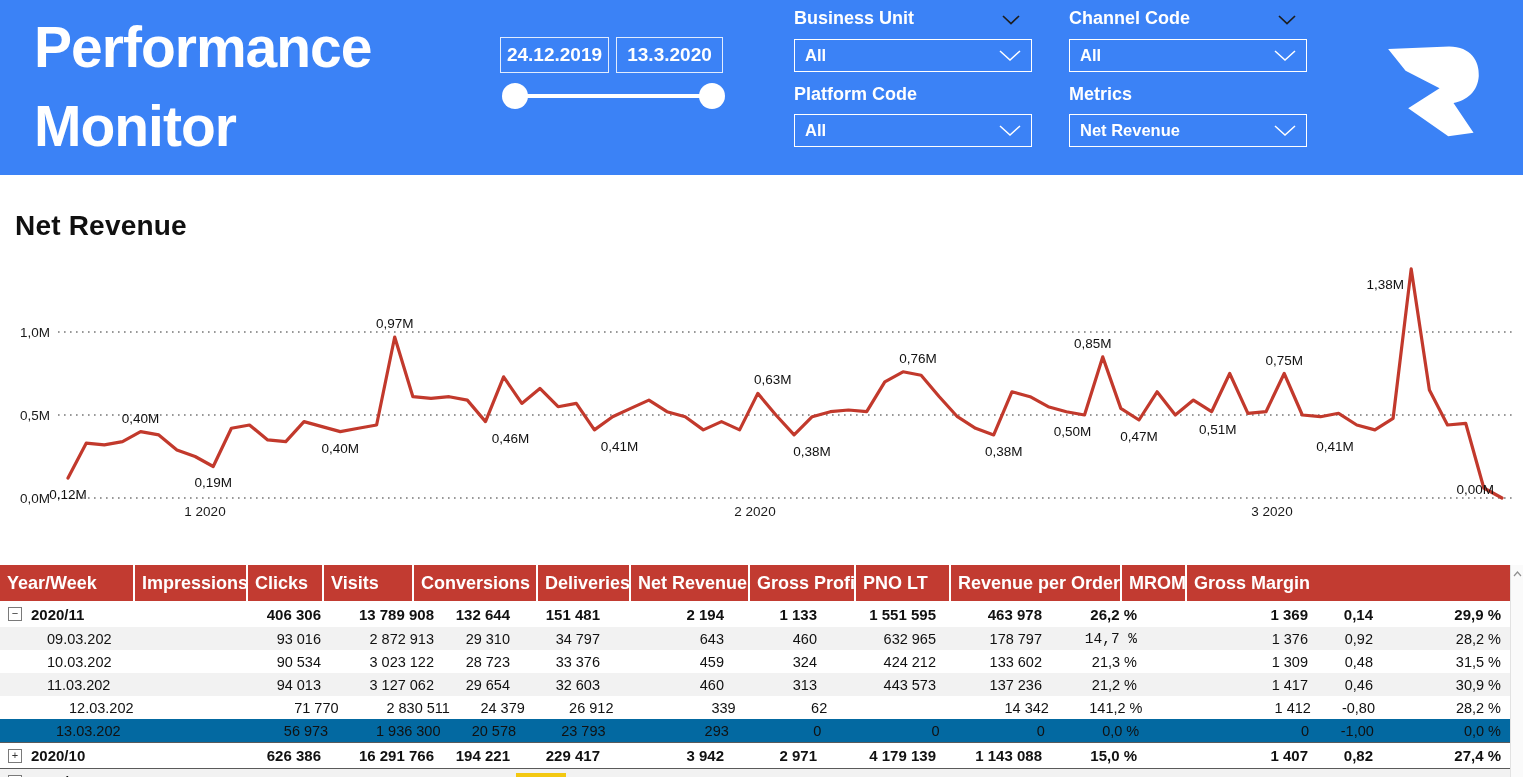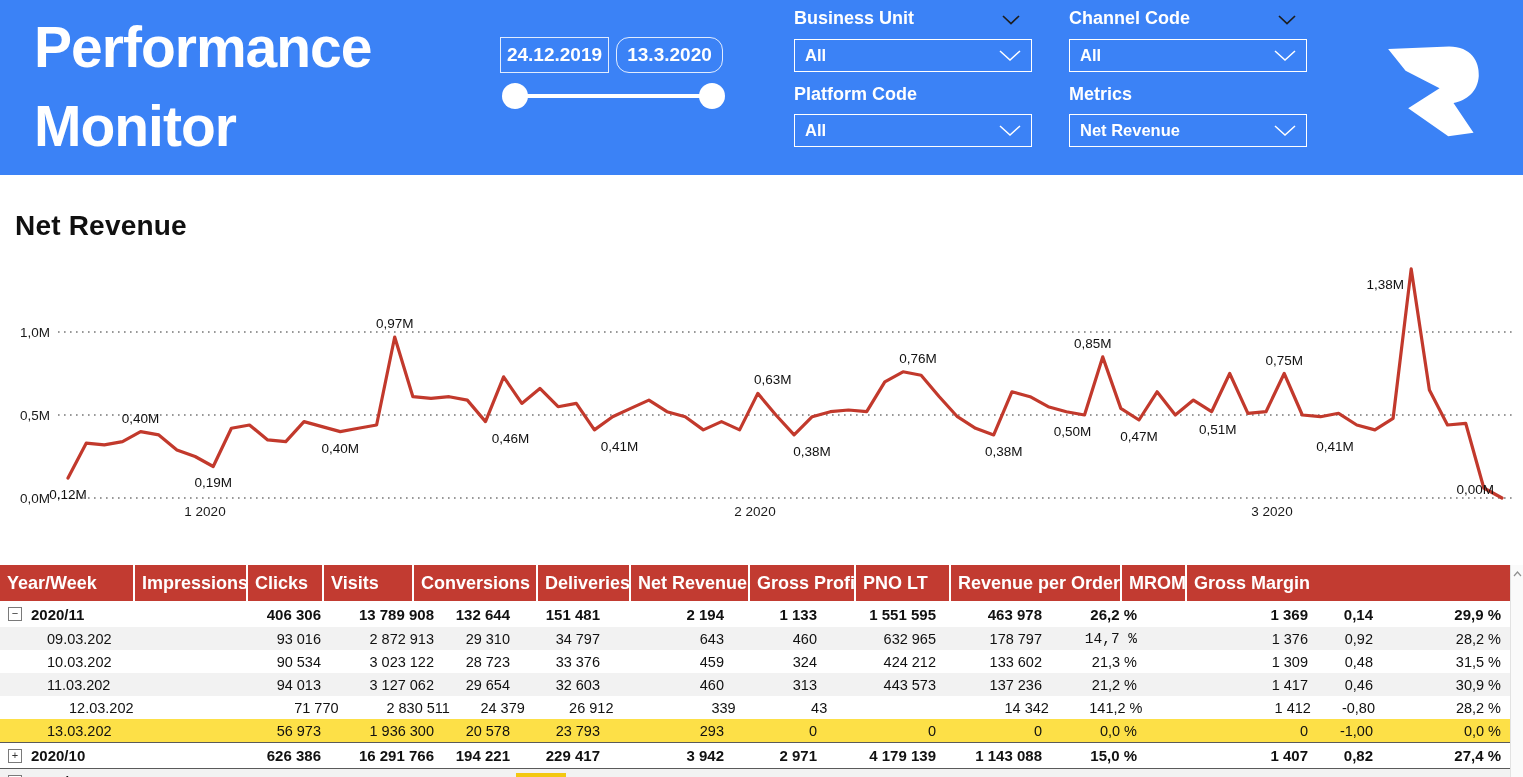--- a/index.html
+++ b/index.html
@@ -3,21 +3,21 @@
 <meta charset="utf-8">
 <style>
   html,body{margin:0;padding:0;background:#fff;}
   body{width:1523px;height:777px;overflow:hidden;font-family:"Liberation Sans",sans-serif;position:relative;}
   .abs{position:absolute;}
   
   #topbar{left:0;top:0;width:1523px;height:175px;background:#c23b31;}
   #main-title{left:34px;top:8px;width:430px;color:#fff;font-size:57px;font-weight:bold;line-height:79px;letter-spacing:-1px;}
   .datebox{top:37px;height:34px;border:1px solid rgba(255,255,255,.85);color:#fff;font-size:19px;font-weight:bold;display:flex;align-items:center;justify-content:center;}
   #date-from{left:500px;width:107px;}
-  #date-to{left:616px;width:105px;border-radius:13px;}
+  #date-to{left:616px;width:105px;}
   #slider-track{left:514px;top:94px;width:199px;height:4px;background:#fff;border-radius:2px;}
   .slider-handle{top:83px;width:26px;height:26px;background:#fff;border-radius:50%;}
   #handle-left{left:502px;} #handle-right{left:699px;}
   .flt-label{color:#fff;font-size:18px;font-weight:bold;height:24px;}
   .flt-box{width:238px;height:33px;border:1px solid #fff;color:#fff;font-size:16.5px;font-weight:bold;display:flex;align-items:center;justify-content:space-between;padding:0 10px;box-sizing:border-box;}
   
   #section-title{left:15px;top:210px;font-size:28px;font-weight:bold;color:#101010;letter-spacing:.2px;}
   #chart-wrap{left:0;top:250px;width:1523px;height:292px;}
   
   #tbl{left:0;top:565px;width:1510px;}
@@ -204,29 +204,29 @@
       <div class="td num" style="width: 65px;">0,46</div>
       <div class="td num" style="width: 128px;">30,9 %</div>
     </div>
     <div class="tr detail" style="background: rgb(255, 255, 255);">
       <div class="td rowhead" style="width: 135px; margin-left: 22px;">12.03.202</div>
       <div class="td num" style="width: 195px;">71 770</div>
       <div class="td num" style="width: 113px;">2 830 511</div>
       <div class="td num" style="width: 76px;">24 379</div>
       <div class="td num" style="width: 90px;">26 912</div>
       <div class="td num" style="width: 124px;">339</div>
-      <div class="td num" style="width: 93px;">43</div>
+      <div class="td num" style="width: 93px;">62</div>
       <div class="td num" style="width: 119px; margin-top: 44px;">50 845</div>
       <div class="td num" style="width: 106px;">14 342</div>
       <div class="td num" style="width: 95px;">141,2 %</div>
       <div class="td num" style="width: 171px;">1 412</div>
       <div class="td num" style="width: 65px;">-0,80</div>
       <div class="td num" style="width: 128px;">28,2 %</div>
     </div>
-    <div class="tr detail" style="background: #fde047;">
+    <div class="tr detail" style="background: #0369a1; padding-left: 9px;">
       <div class="td rowhead" style="width: 135px;">13.03.202</div>
       <div class="td num" style="width: 195px;">56 973</div>
       <div class="td num" style="width: 113px;">1 936 300</div>
       <div class="td num" style="width: 76px;">20 578</div>
       <div class="td num" style="width: 90px;">23 793</div>
       <div class="td num" style="width: 124px;">293</div>
       <div class="td num" style="width: 93px;">0</div>
       <div class="td num" style="width: 119px;">0</div>
       <div class="td num" style="width: 106px;">0</div>
       <div class="td num" style="width: 95px;">0,0 %</div>

